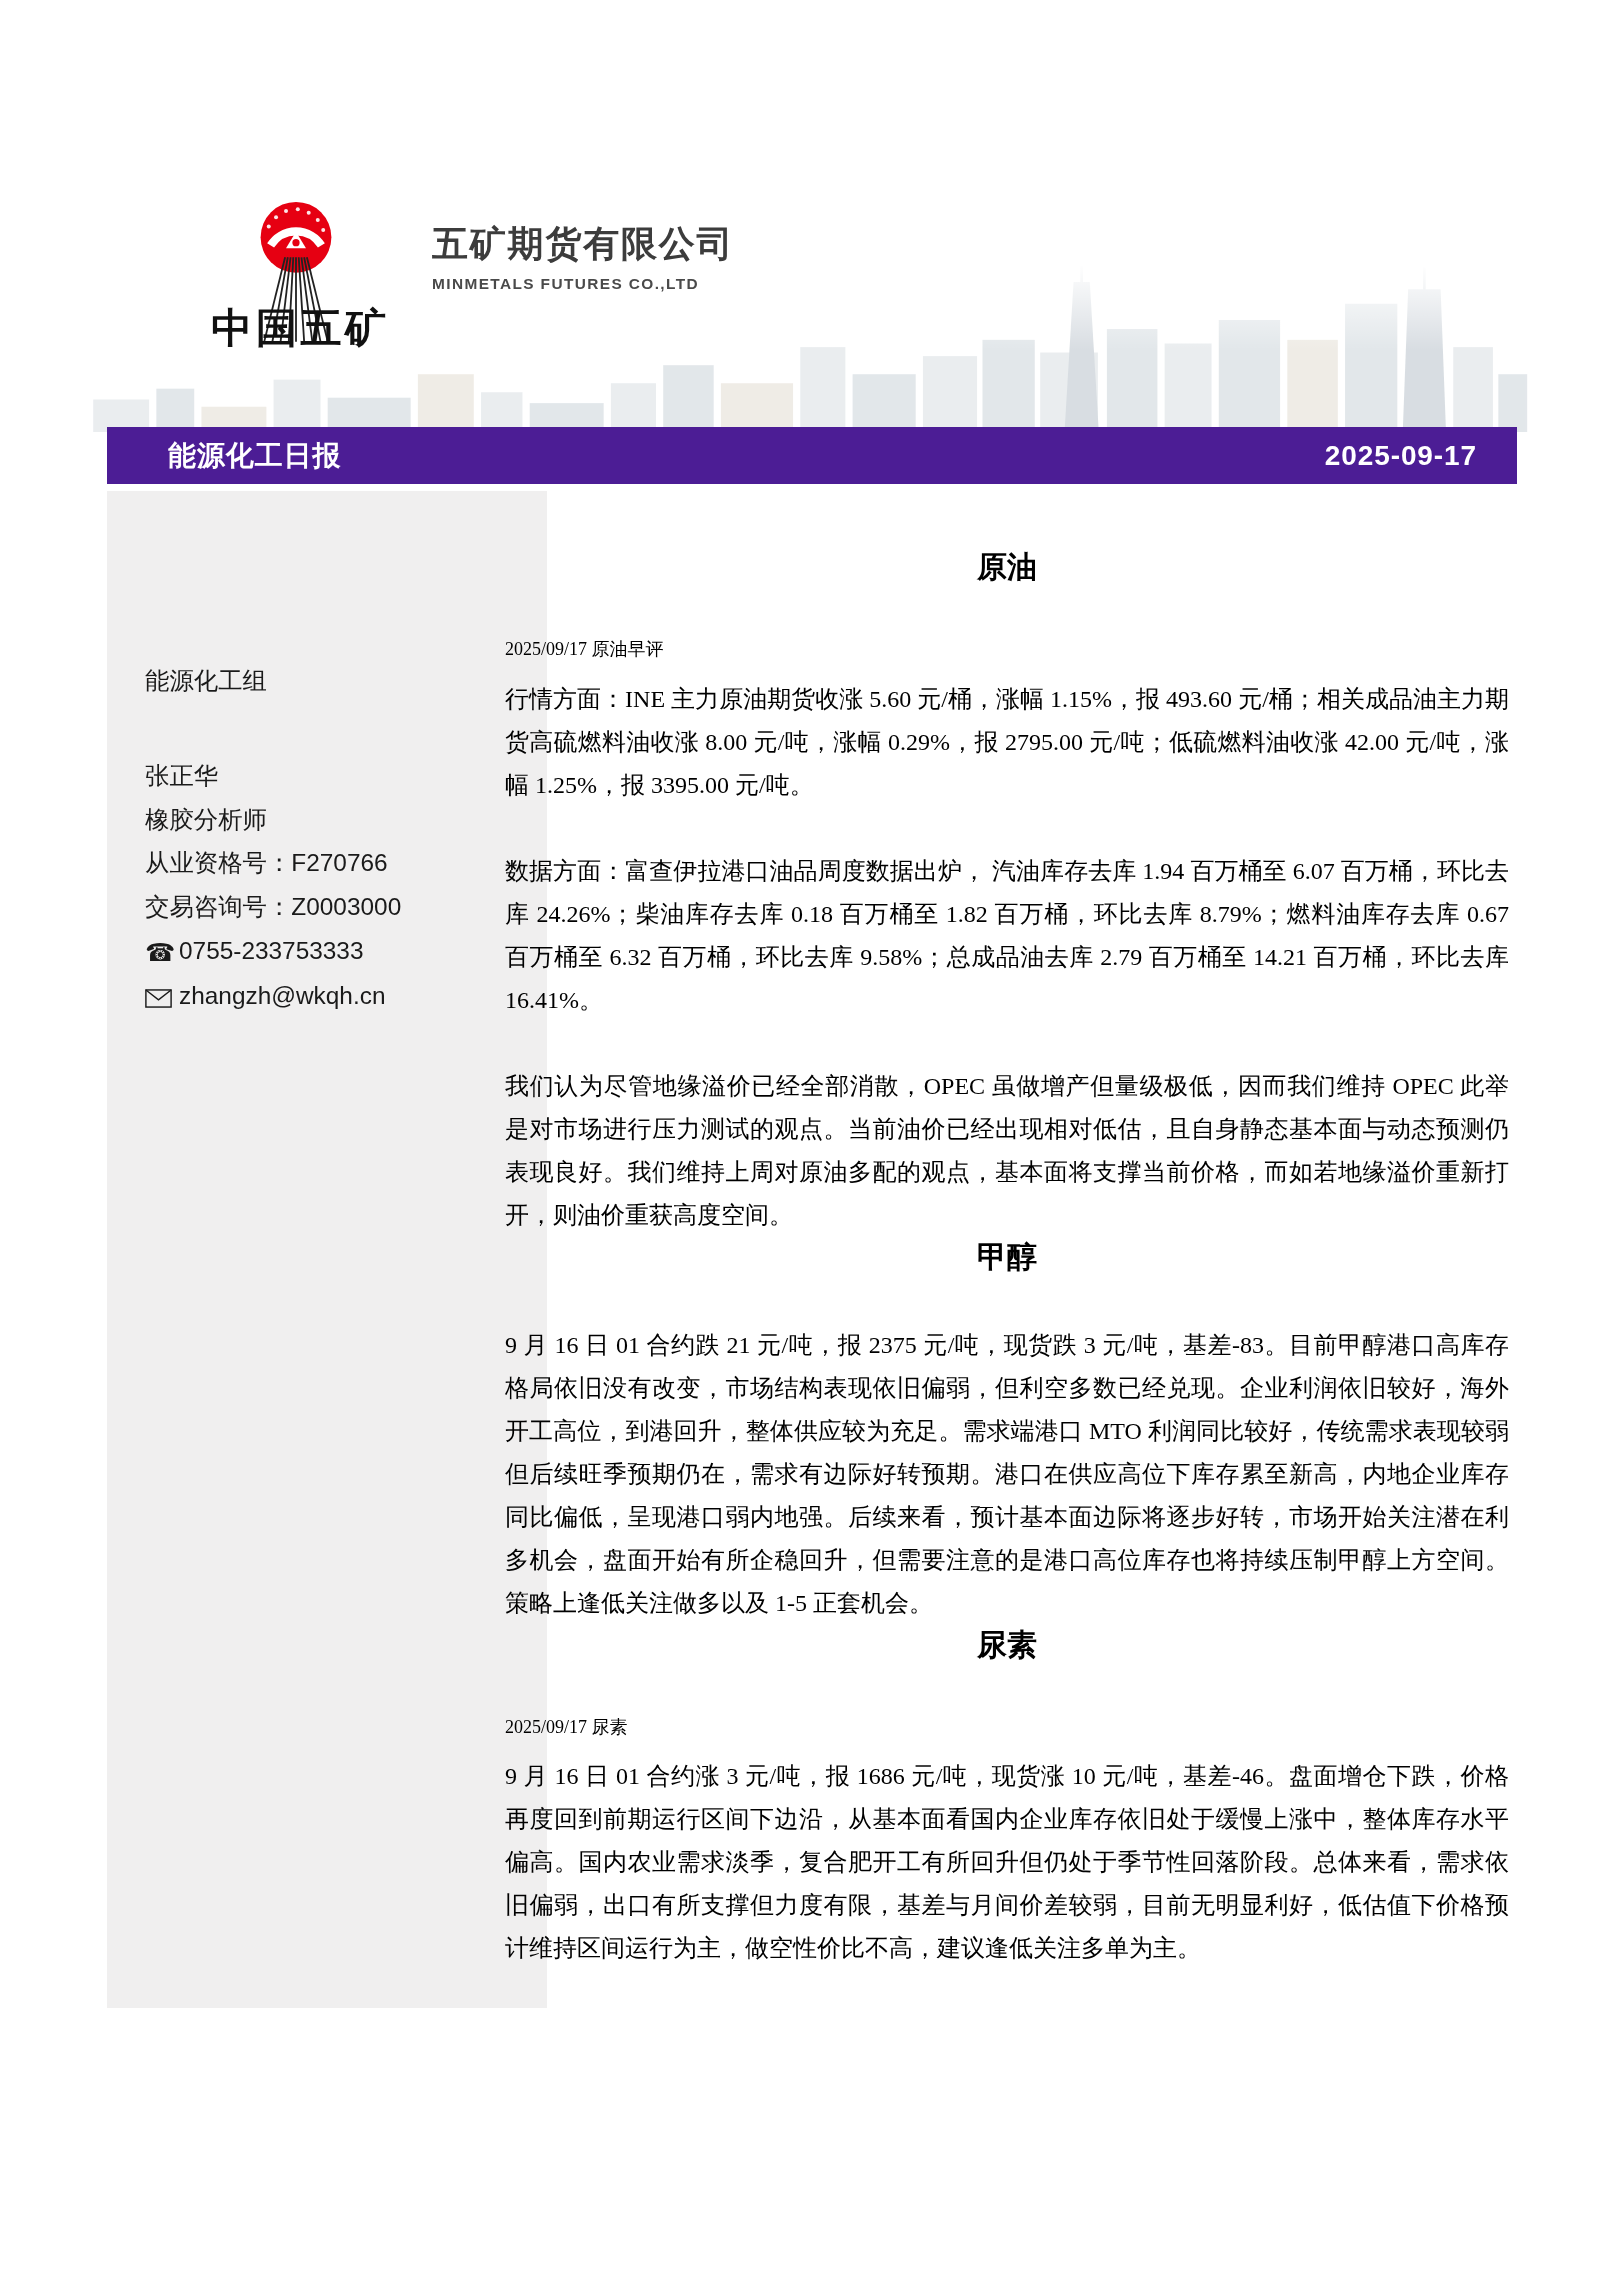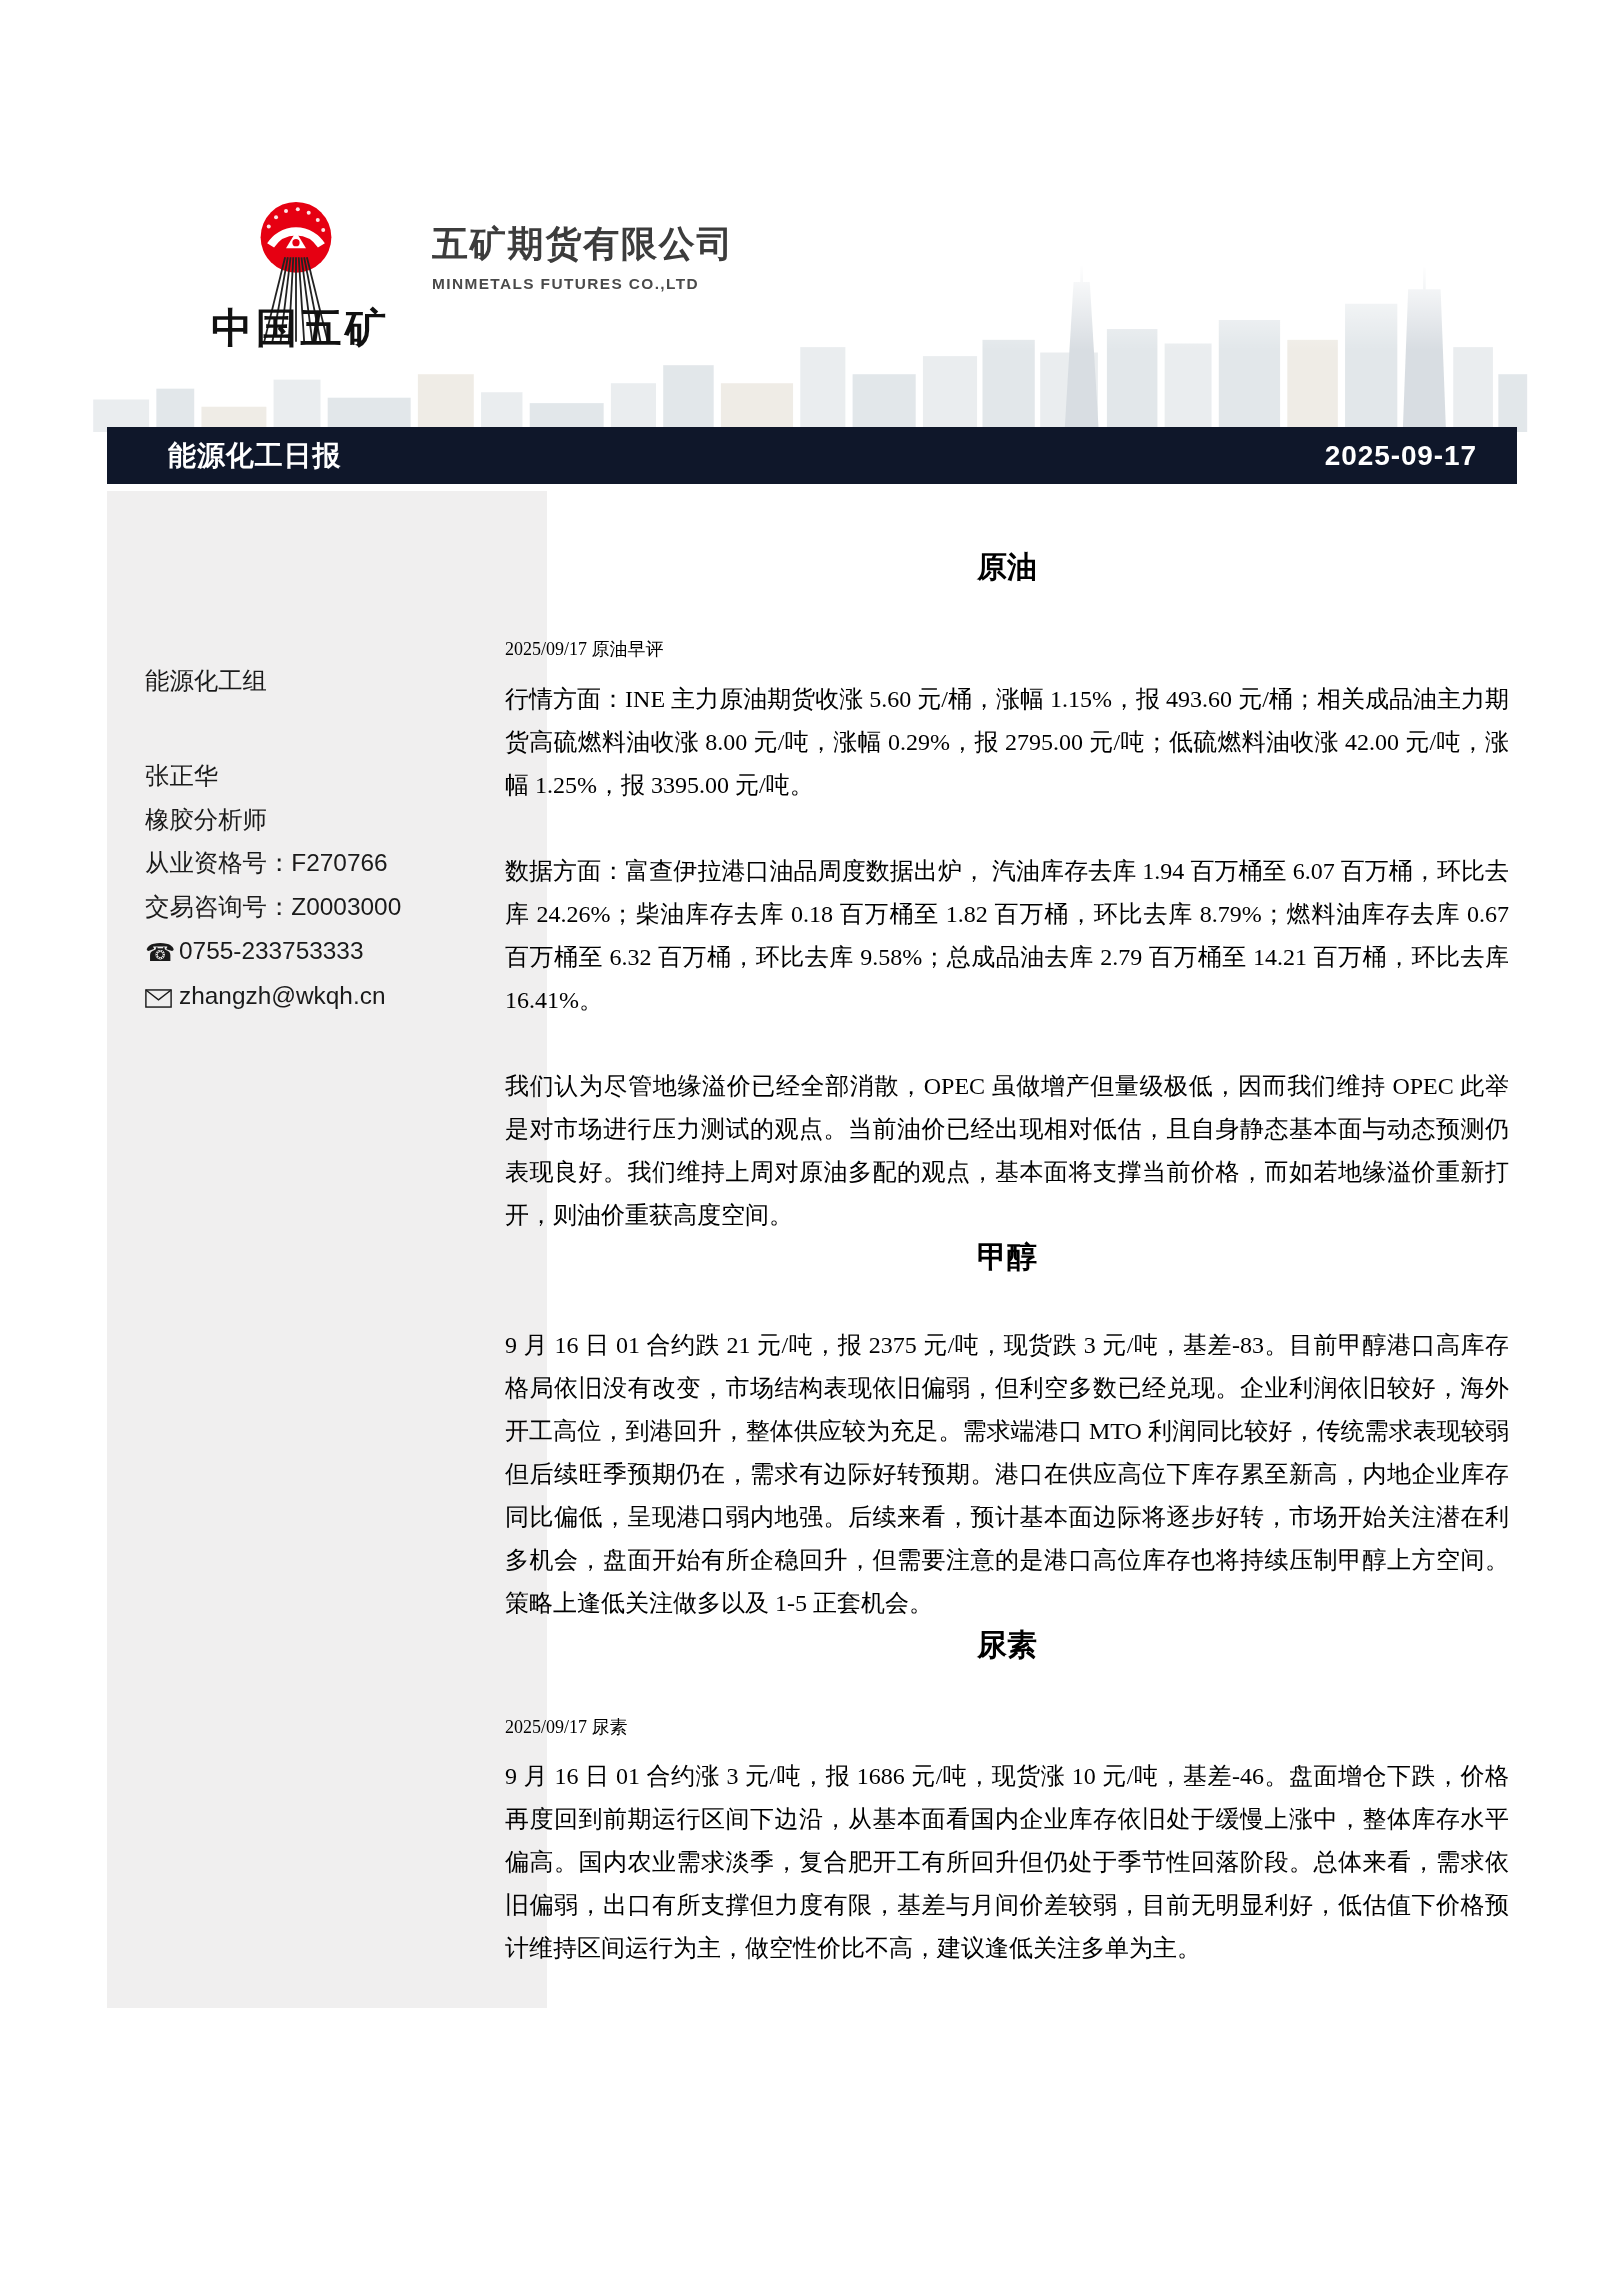--- a/index.html
+++ b/index.html
@@ -9,21 +9,21 @@
   
   .skyline{position:absolute;left:86px;top:264px;width:1443px;height:168px;}
   .emblem{position:absolute;left:246px;top:201px;width:100px;height:147px;}
   .logo-cn{position:absolute;left:201px;top:301px;width:199px;text-align:center;
            font-size:41px;font-weight:bold;letter-spacing:3.6px;color:#111;}
   .company{position:absolute;left:414px;top:220px;margin-left:18px;}
   .company-cn{font-size:36px;font-weight:bold;letter-spacing:1.8px;color:#3c3c3c;}
   .company-en{font-size:15.4px;font-weight:bold;letter-spacing:1.4px;color:#4a4a4a;margin-top:6.3px;}
 
   
-  .banner{position:absolute;left:107px;top:427px;width:1410px;height:57px;background:#0f172a;
+  .banner{position:absolute;left:107px;top:427px;width:1410px;height:57px;background:#4c1d95;
           display:flex;align-items:center;justify-content:space-between;
           padding:0 40px 0 61px;box-sizing:border-box;}
   .banner-title{color:#fff;font-size:28px;font-weight:bold;letter-spacing:0.9px;}
   .banner-date{color:#fff;font-size:28px;font-weight:bold;letter-spacing:0.9px;}
 
   
   .sidebar{position:absolute;left:107px;top:491px;width:440px;height:1517px;background:#f0efef;
            box-sizing:border-box;padding:174px 18px 0 38px;font-size:24.4px;color:#1a1a1a;}
   .team{line-height:31px;margin-bottom:64px;}
   .an-row{line-height:31px;margin-bottom:12.7px;white-space:nowrap;}

